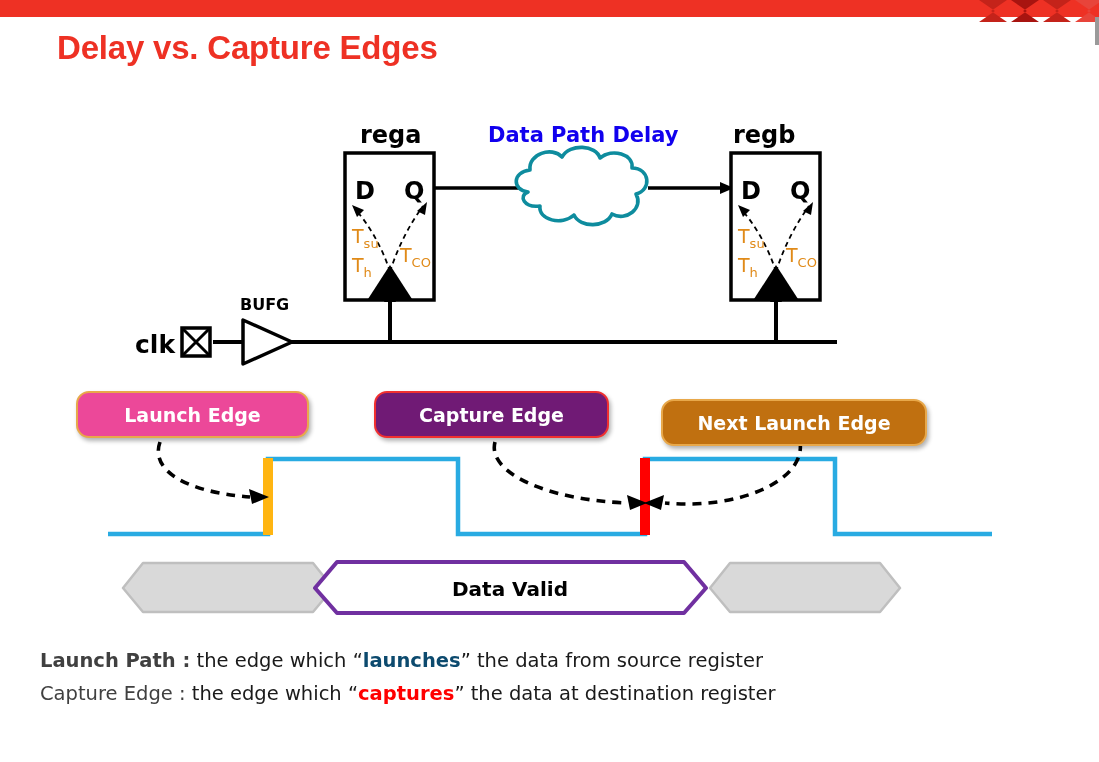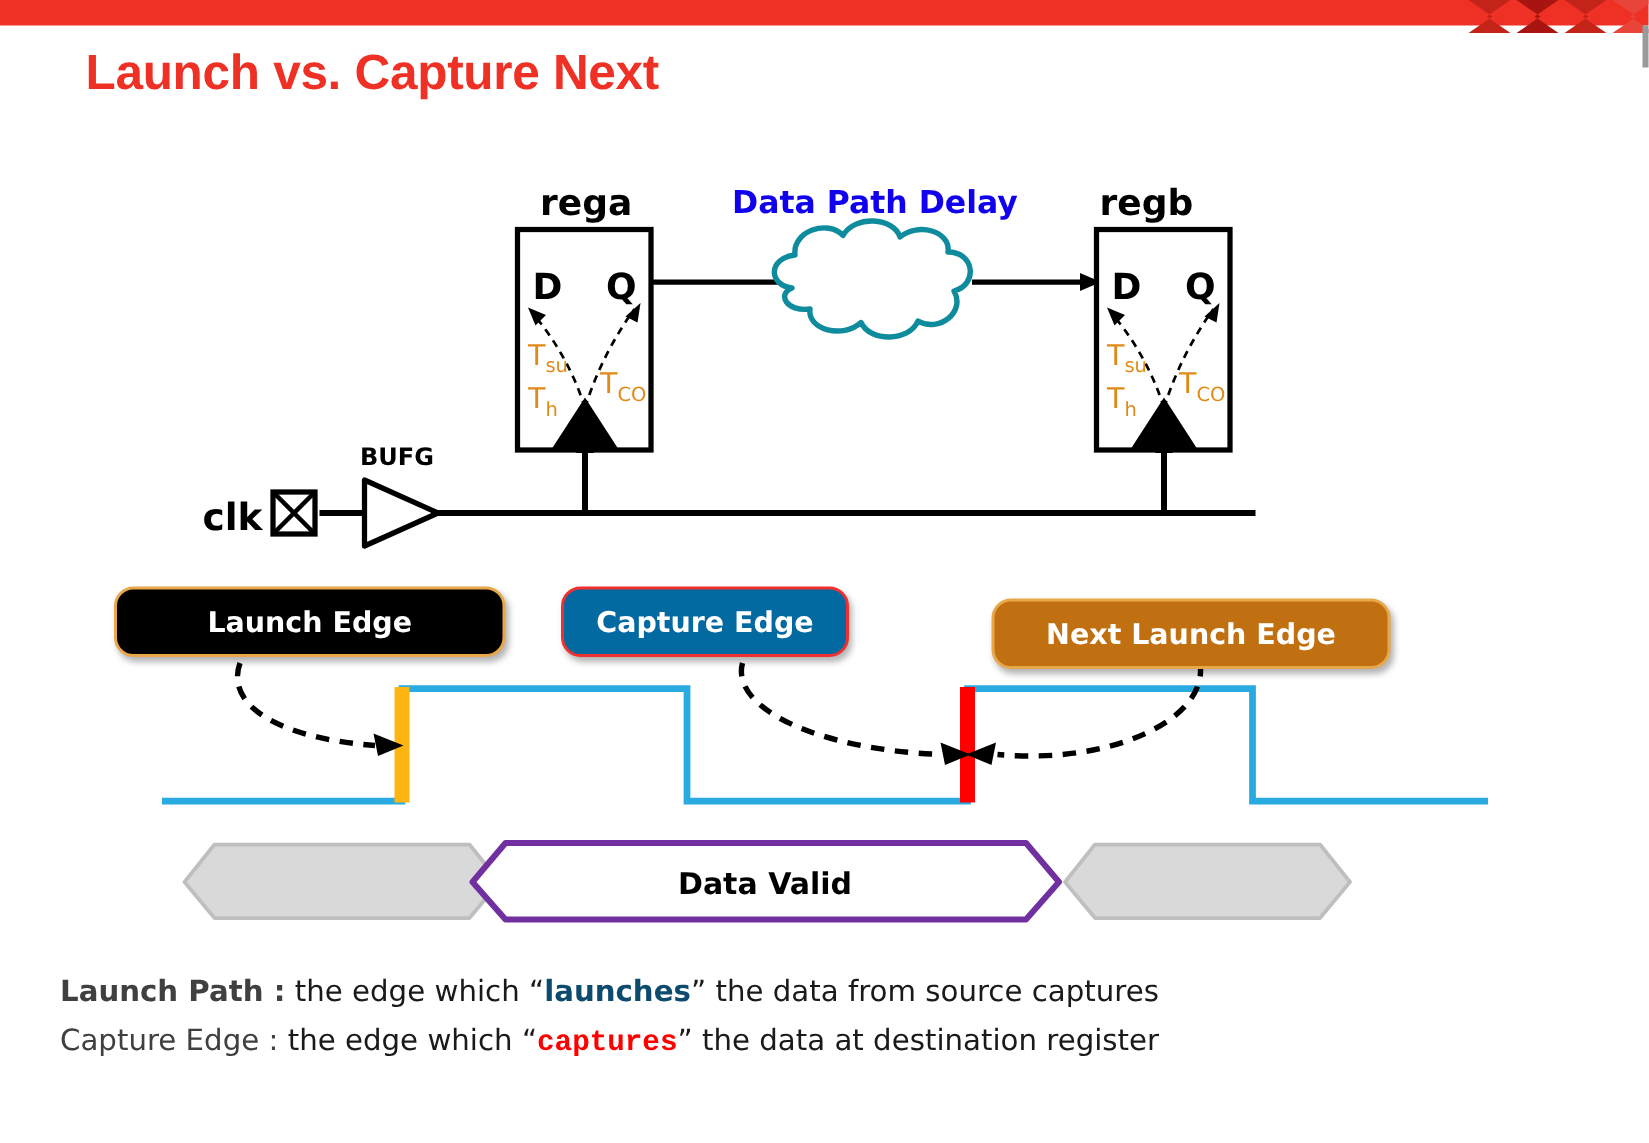--- a/index.html
+++ b/index.html
@@ -64,28 +64,28 @@
     font-size: 19px;
     display: flex;
     align-items: center;
     justify-content: center;
     box-shadow: 2px 3px 4px rgba(0,0,0,0.30);
     box-sizing: border-box;
     white-space: nowrap;
   }
   #pill-launch {
     left: 76px; top: 391px;
-    width: 261px; height: 47px;
-    background: #000000;
+    width: 233px; height: 47px;
+    background: #ec4899;
     border: 2px solid #E8A84A;
   }
   #pill-capture {
     left: 374px; top: 391px;
-    width: 192px; height: 47px;
-    background: #0369a1;
+    width: 235px; height: 47px;
+    background: #701a75;
     border: 2px solid #F03030;
   }
   #pill-next {
     left: 661px; top: 399px;
     width: 266px; height: 47px;
     background: #C07010;
     border: 2px solid #E8A84A;
   }
 
   
@@ -95,39 +95,39 @@
     width: 1040px;
     font-family: "DejaVu Sans", "Liberation Sans", sans-serif;
     font-size: 19.5px;
     color: #1a1a1a;
     line-height: 33px;
   }
   .tline { white-space: nowrap; }
   .lead-launch  { font-weight: bold; color: #404040; }
   .lead-capture { font-weight: normal; color: #404040; }
   .hl-launch  { color: #0c4a6e; font-weight: bold; }
-  .hl-capture { color: #FF0000; font-weight: bold; font-family: Liberation Mono, monospace; }
+  .hl-capture { color: #FF0000; font-weight: bold; }
   .indent { padding-left: 4px; }
 </style>
 </head>
 <body>
 
 <div id="top-band"></div>
 
 <svg id="top-chevrons" viewBox="0 0 160 22" preserveAspectRatio="none">
   <g>
     <polygon points="40,0 68,0 52,11 68,22 40,22 56,11" fill="#C4231A"></polygon>
     <polygon points="72,0 100,0 84,11 100,22 72,22 88,11" fill="#A81410"></polygon>
     <polygon points="104,0 132,0 116,11 132,22 104,22 120,11" fill="#C4231A"></polygon>
     <polygon points="136,0 164,0 148,11 164,22 136,22 152,11" fill="#E8443A"></polygon>
   </g>
 </svg>
 <div id="right-rail"></div>
 
-<div id="page-title">Launch vs. Capture Next</div>
+<div id="page-title">Delay vs. Capture Edges</div>
 
 <svg id="diagram" viewBox="0 0 1099 762">
 
   <g stroke="#000000" stroke-width="4" fill="none">
     <path d="M 213 342 L 290 342"></path>
     <path d="M 290 342 L 837 342"></path>
     <path d="M 390 342 L 390 300"></path>
     <path d="M 776 342 L 776 300"></path>
   </g>
   <polygon points="390,288 384,302 396,302" fill="#000000"></polygon>
@@ -225,18 +225,18 @@
 </div>
 <div class="pill" id="pill-capture">
   <span>Capture  Edge</span>
 </div>
 <div class="pill" id="pill-next">
   <span>Next Launch Edge</span>
 </div>
 
 <div id="body-text">
   <div class="tline">
-    <span class="lead-launch">Launch Path :</span><span>  the edge which “</span><span class="hl-launch">launches</span><span>” the data from source captures</span>
+    <span class="lead-launch">Launch Path :</span><span>  the edge which “</span><span class="hl-launch">launches</span><span>” the data from source register</span>
   </div>
   <div class="tline">
     <span class="lead-capture">Capture Edge :</span><span> the edge which “</span><span class="hl-capture">captures</span><span>” the data at destination register</span>
   </div>
 </div>
 
 </body></html>

